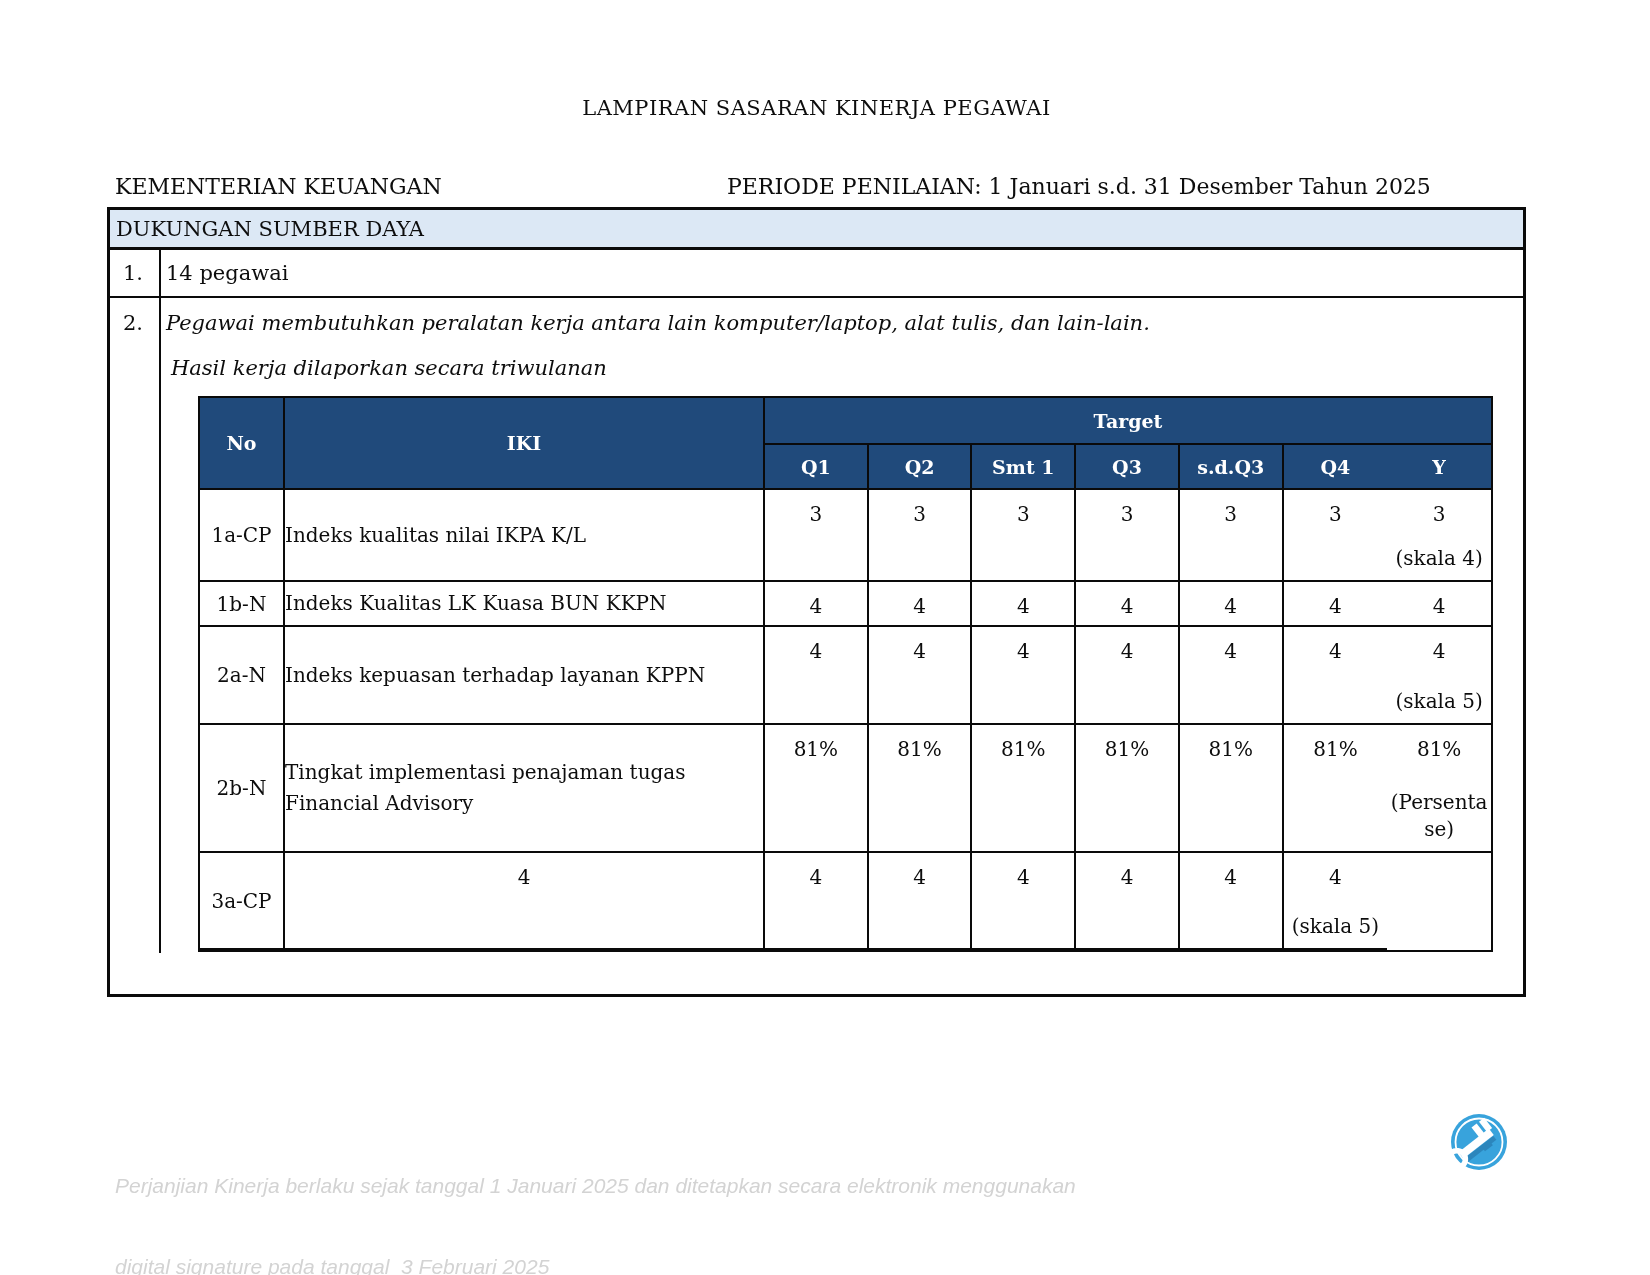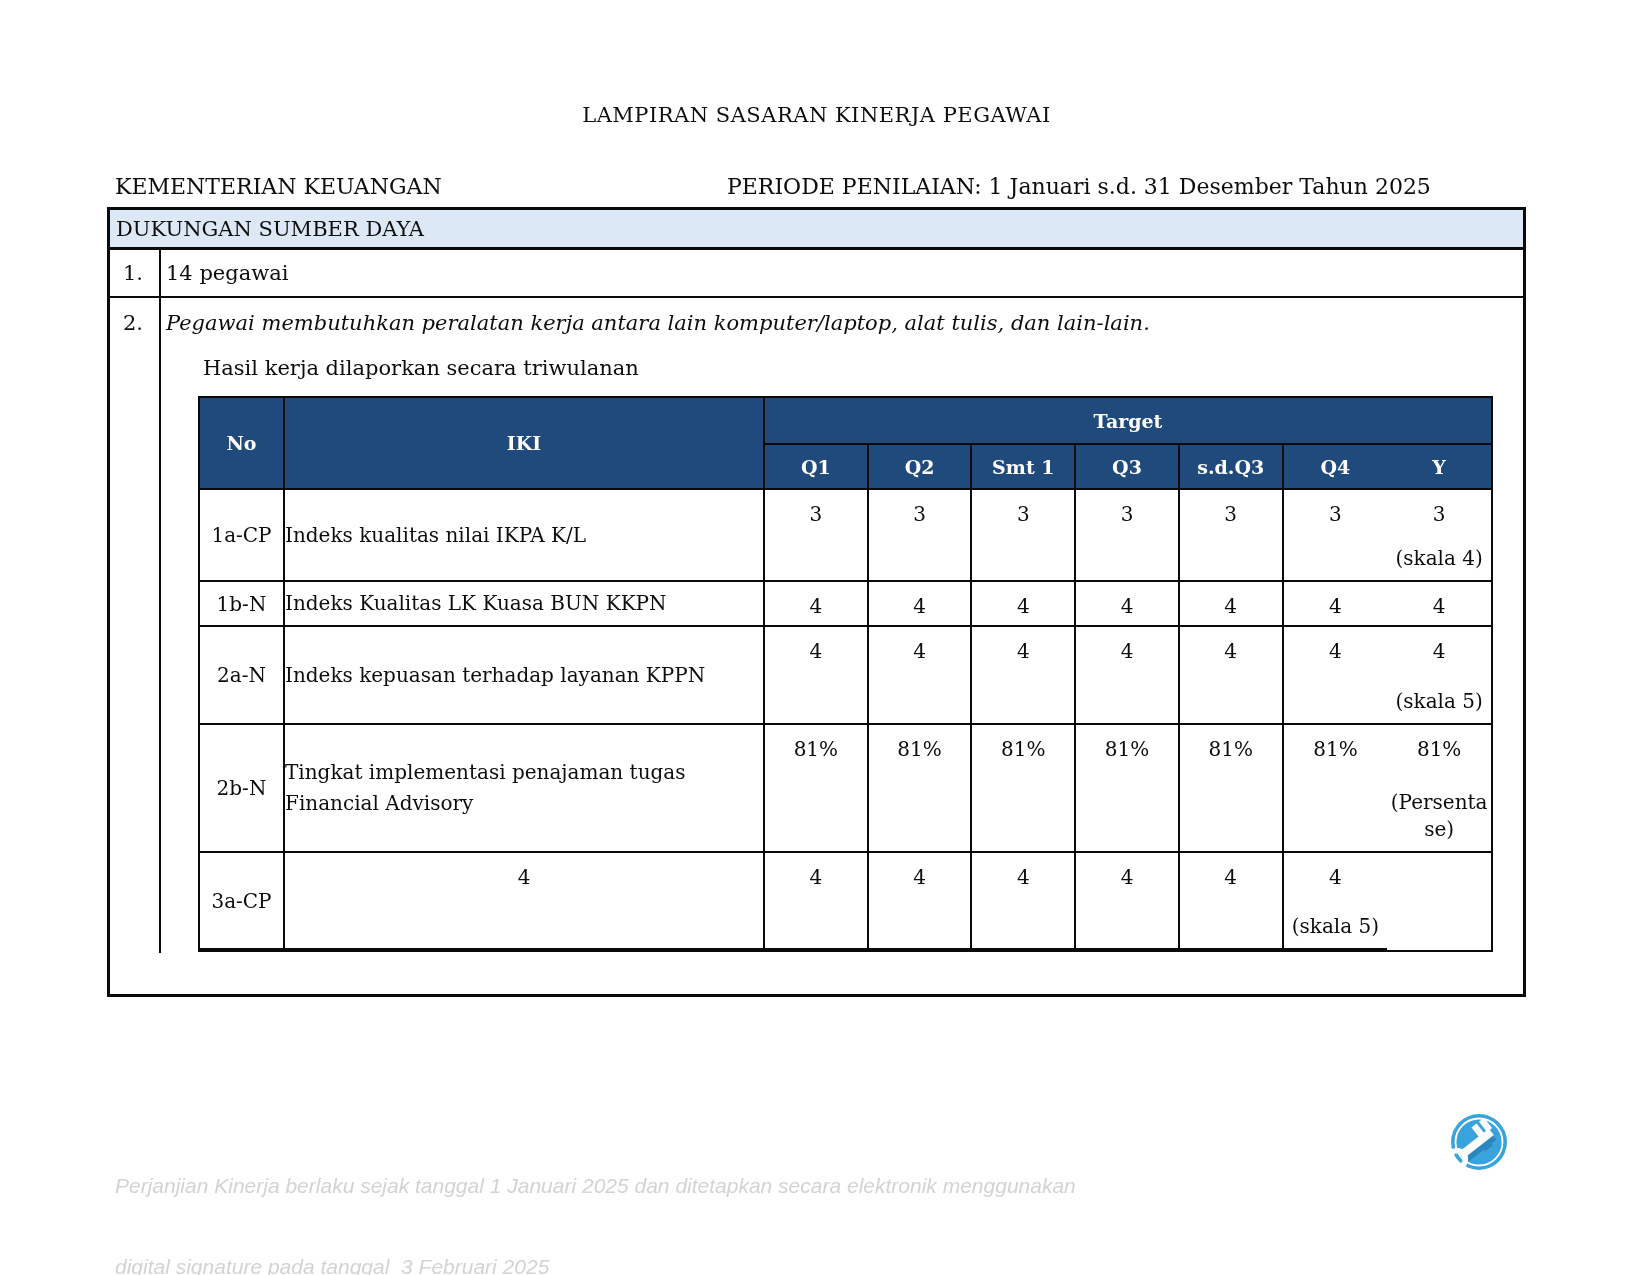--- a/index.html
+++ b/index.html
@@ -8,42 +8,42 @@
     --ink:#0d0d0d;
     --footer-gray:#d3d3d3;
     --logo-blue:#38A3DC;
     --logo-shadow:#2C86BC;
   }
   *{margin:0;padding:0;box-sizing:border-box;}
   html,body{width:1650px;height:1275px;background:#fff;overflow:hidden;}
   body{position:relative;font-family:"DejaVu Serif","Liberation Serif",serif;color:var(--ink);}
 
   .doc-title{position:absolute;left:107px;top:96px;width:1419px;text-align:center;
-    font-size:21px;letter-spacing:.5px;margin-top:7px;}
+    font-size:21px;letter-spacing:.5px;}
   .org-line{position:absolute;left:115px;top:174px;font-size:22px;}
   .period-line{position:absolute;left:727px;top:174px;font-size:22px;}
 
   .outer-table{position:absolute;left:107px;top:207px;width:1419px;height:790px;
     border:3px solid #0a0a0a;background:#fff;}
   .sec-bar{background:var(--lightblue);font-size:21px;display:flex;align-items:center;
     padding-left:6px;}
   .bar-a{height:40px;border-bottom:3px solid #0a0a0a;}
   .bar-d{height:44px;border-top:3px solid #0a0a0a;border-bottom:3px solid #0a0a0a;}
   .num-row{display:flex;align-items:stretch;}
   .row-b{height:48px;border-bottom:2px solid #0a0a0a;}
   .row-c{height:50px;}
   .num-cell{width:51px;border-right:2px solid #0a0a0a;font-size:21px;
     display:flex;align-items:center;padding-left:13px;flex:none;}
   .num-text{flex:1;display:flex;align-items:center;padding-left:5px;font-size:21px;}
   .italic{font-style:italic;}
 
   .row-e{display:flex;height:605px;overflow:hidden;}
   .row-e .empty-cell{width:51px;border-right:2px solid #0a0a0a;flex:none;}
   .row-e .content-cell{flex:1;padding:8px 0 0 10px;overflow:hidden;}
-  .note{font-size:21px;margin-bottom:16px;margin-left:32px;}
+  .note{font-style:italic;font-size:21px;margin-bottom:16px;}
 
   .iki-table{margin-left:27px;width:1295px;display:grid;
     grid-template-columns:85px 480px repeat(7,1fr);
     grid-template-rows:47px 45px 92px 45px 98px 128px 97px;
     border:2px solid #0a0a0a;background:#fff;}
   .cell{border-right:2px solid #0a0a0a;border-bottom:2px solid #0a0a0a;
     display:flex;align-items:center;justify-content:center;font-size:20px;}
   .cell:nth-child(9n){border-right:none;}
   .hd{background:var(--navy);color:#fff;font-weight:bold;font-size:19px;}
   .hd-no{grid-row:1 / span 2;}

